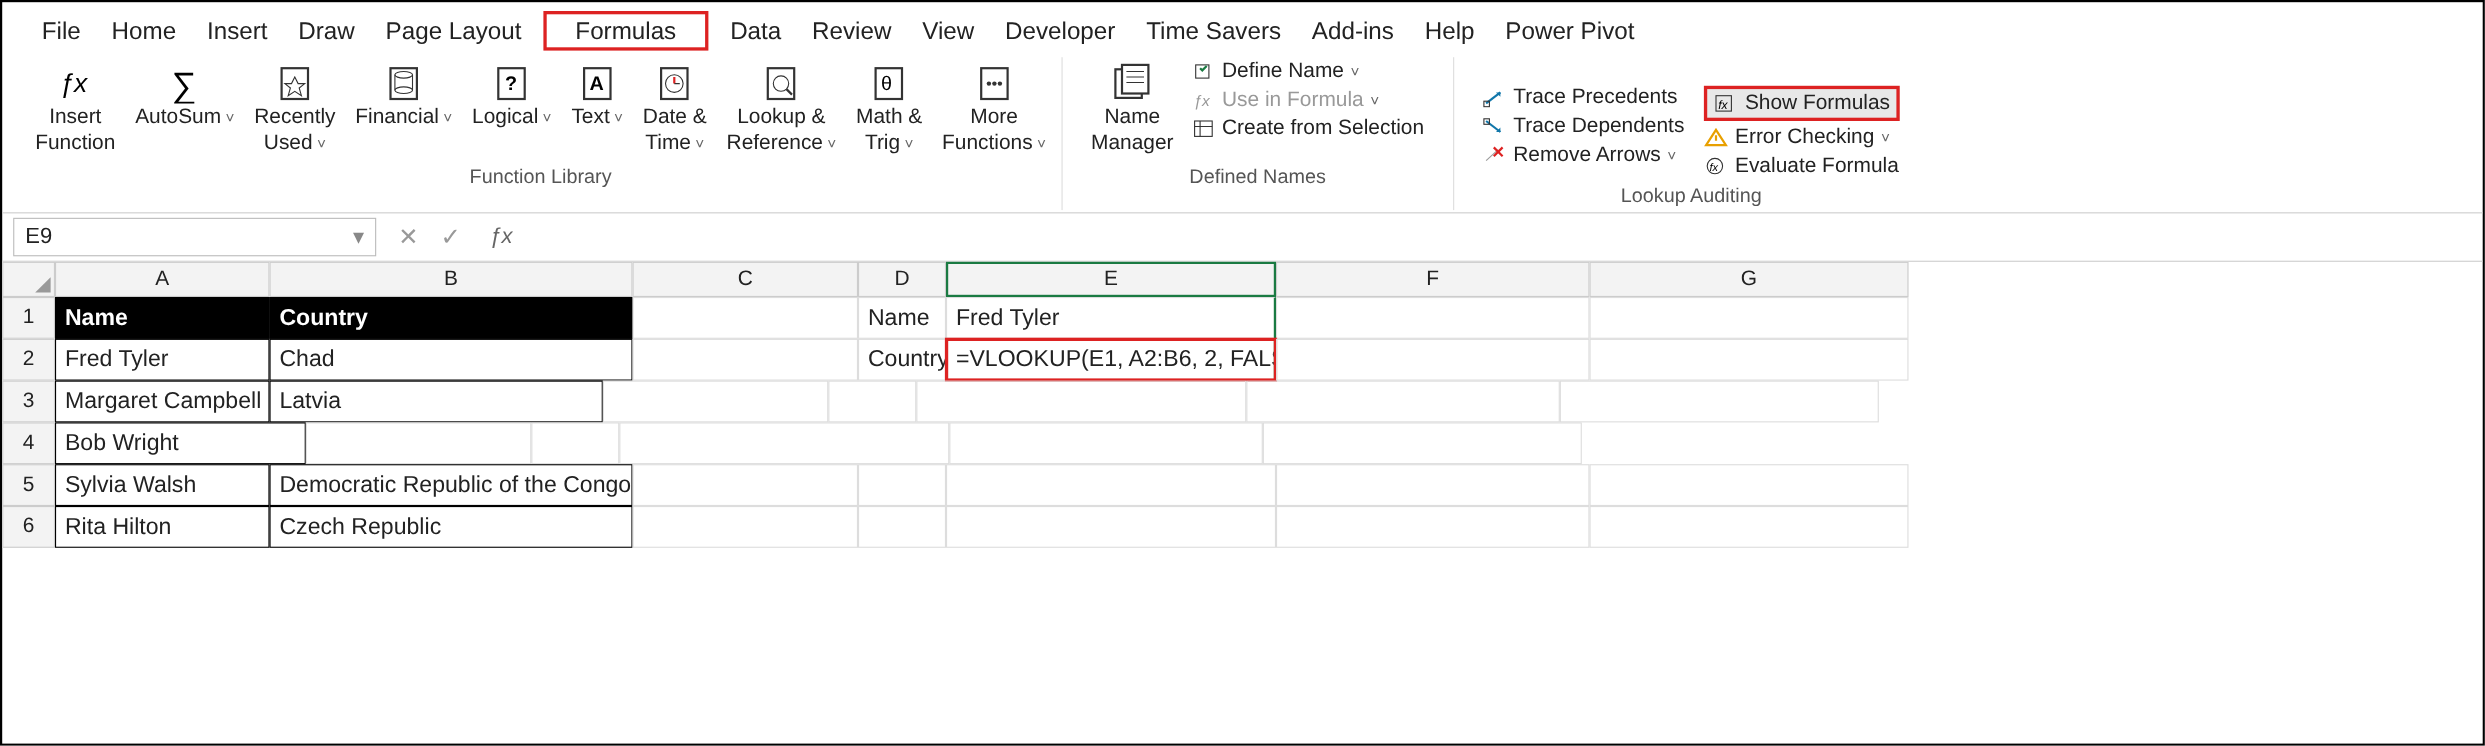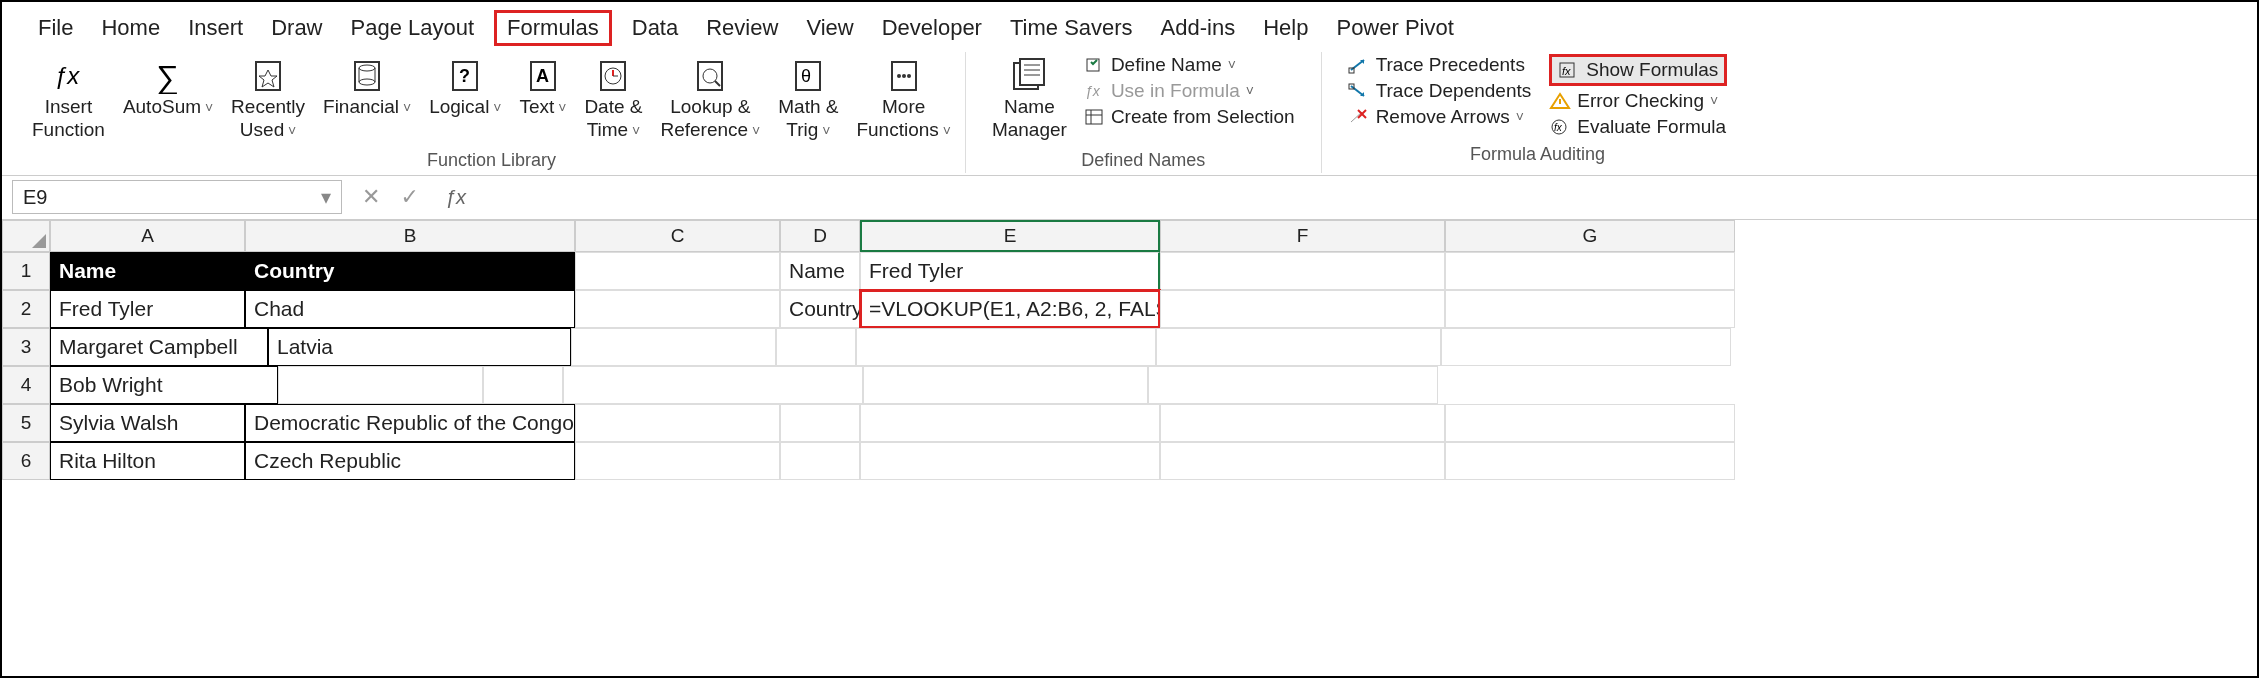--- a/index.html
+++ b/index.html
@@ -2,26 +2,26 @@
 <html><head>
 <meta charset="utf-8">
 <style>
 * { margin: 0; padding: 0; box-sizing: border-box; font-family: "Segoe UI", Arial, sans-serif; }
 body { background: #fff; font-size: 19px; color: #222; }
 .app { border: 2px solid #000; width: 2259px; height: 678px; display: flex; flex-direction: column; }
 
 
 .tabs { display: flex; gap: 12px; padding: 8px 28px 6px; align-items: center; }
 .tab { padding: 4px 8px; cursor: pointer; font-size: 22px; }
-.tab.active { border: 3px solid #d22; padding: 2px 10px; }
+.tab.active { border: 3px solid #d22; padding: 2px 26px; }
 
 
 .ribbon { display: flex; border-bottom: 1px solid #ccc; padding: 0 16px 2px; align-items: stretch; }
 .rgroup { display: flex; flex-direction: column; align-items: center; padding: 0 8px; border-right: 1px solid #ddd; }
-.rgroup:last-child { border-right: none; }
+.rgroup:last-child { border-right: none; margin-top: 24px; }
 .rgroup-items { display: flex; align-items: flex-start; gap: 6px; }
 .btn { display: flex; flex-direction: column; align-items: center; padding: 4px 6px; cursor: pointer; font-size: 19px; line-height: 1.2; }
 .btn .icon { height: 40px; display:flex; align-items:center; justify-content:center;}
 .btn .label { text-align:center; white-space:pre; }
 .rgroup-label { font-size: 18px; color: #555; margin-top: 4px; padding-bottom: 2px;}
 .small-list { display: flex; flex-direction: column; gap: 4px; padding: 2px 6px; font-size:19px; }
 .small-item { display:flex; align-items:center; gap:6px; cursor:pointer; white-space:nowrap;}
 .small-item.disabled { color:#999; }
 .caret::after { content:" ˅"; font-size:14px; color:#666;}
 .highlight-btn { border: 3px solid #d22; background:#e8e8e8; padding:2px 6px; display:flex; align-items:center; gap:6px; cursor:pointer;}
@@ -285,21 +285,21 @@
               <span>
                 <svg width="22" height="18">
                   <circle cx="10" cy="9" r="7" fill="none" stroke="#333"></circle>
                   <text x="5" y="13" font-size="10" font-style="italic">fx</text>
                 </svg>
               </span>
               <span>Evaluate Formula</span>
             </div>
           </div>
     </div>
-    <div class="rgroup-label">Formula Auditing</div>
+    <div class="rgroup-label">Lookup Auditing</div>
   </div>
 </div>
 
 <div class="fbar">
   <div class="namebox">
     <span>E9</span>
     <span style="color:#888;">▾</span>
   </div>
   <div class="fbar-icons">
     <span style="font-size:22px;">✕</span>
@@ -336,21 +336,21 @@
           <div class="cell tbl-border" style="width: 195px;">Fred Tyler</div>
           <div class="cell tbl-border" style="width: 330px;">Chad</div>
           <div class="cell" style="width: 205px;"></div>
           <div class="cell" style="width: 80px;">Country</div>
           <div class="cell e-col-border formula-highlight" style="width: 300px;">=VLOOKUP(E1, A2:B6, 2, FALSE)</div>
           <div class="cell" style="width: 285px;"></div>
           <div class="cell" style="width: 290px;"></div>
         </div>
         <div class="row">
           <div class="rh">3</div>
-          <div class="cell tbl-border" style="width: 218px;">Margaret Campbell</div>
+          <div class="cell tbl-border" style="width: 195px;">Margaret Campbell</div>
           <div class="cell tbl-border" style="width: 303px;">Latvia</div>
           <div class="cell" style="width: 205px;"></div>
           <div class="cell" style="width: 80px;"></div>
           <div class="cell" style="width: 300px;"></div>
           <div class="cell" style="width: 285px;"></div>
           <div class="cell" style="width: 290px;"></div>
         </div>
         <div class="row">
           <div class="rh">4</div>
           <div class="cell tbl-border" style="width: 228px;">Bob Wright</div>

